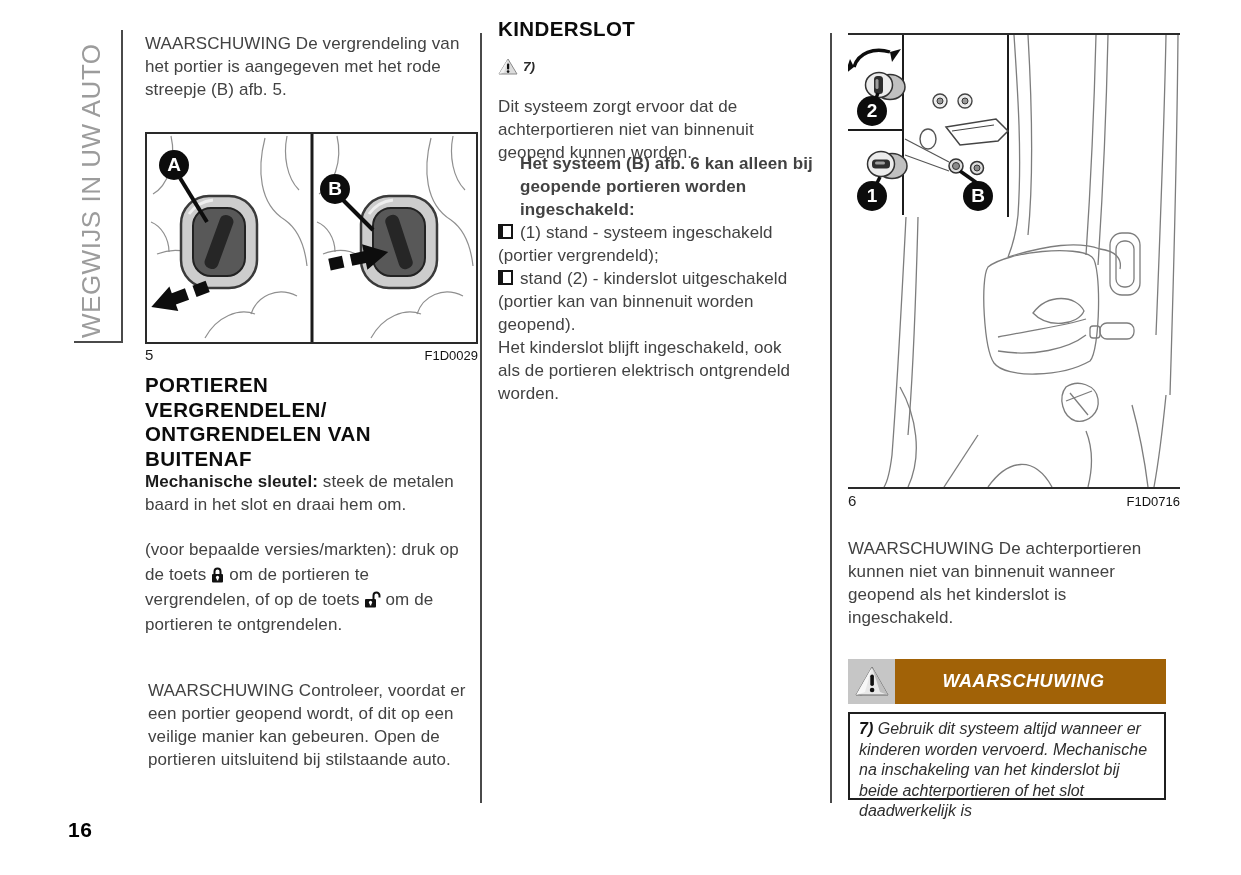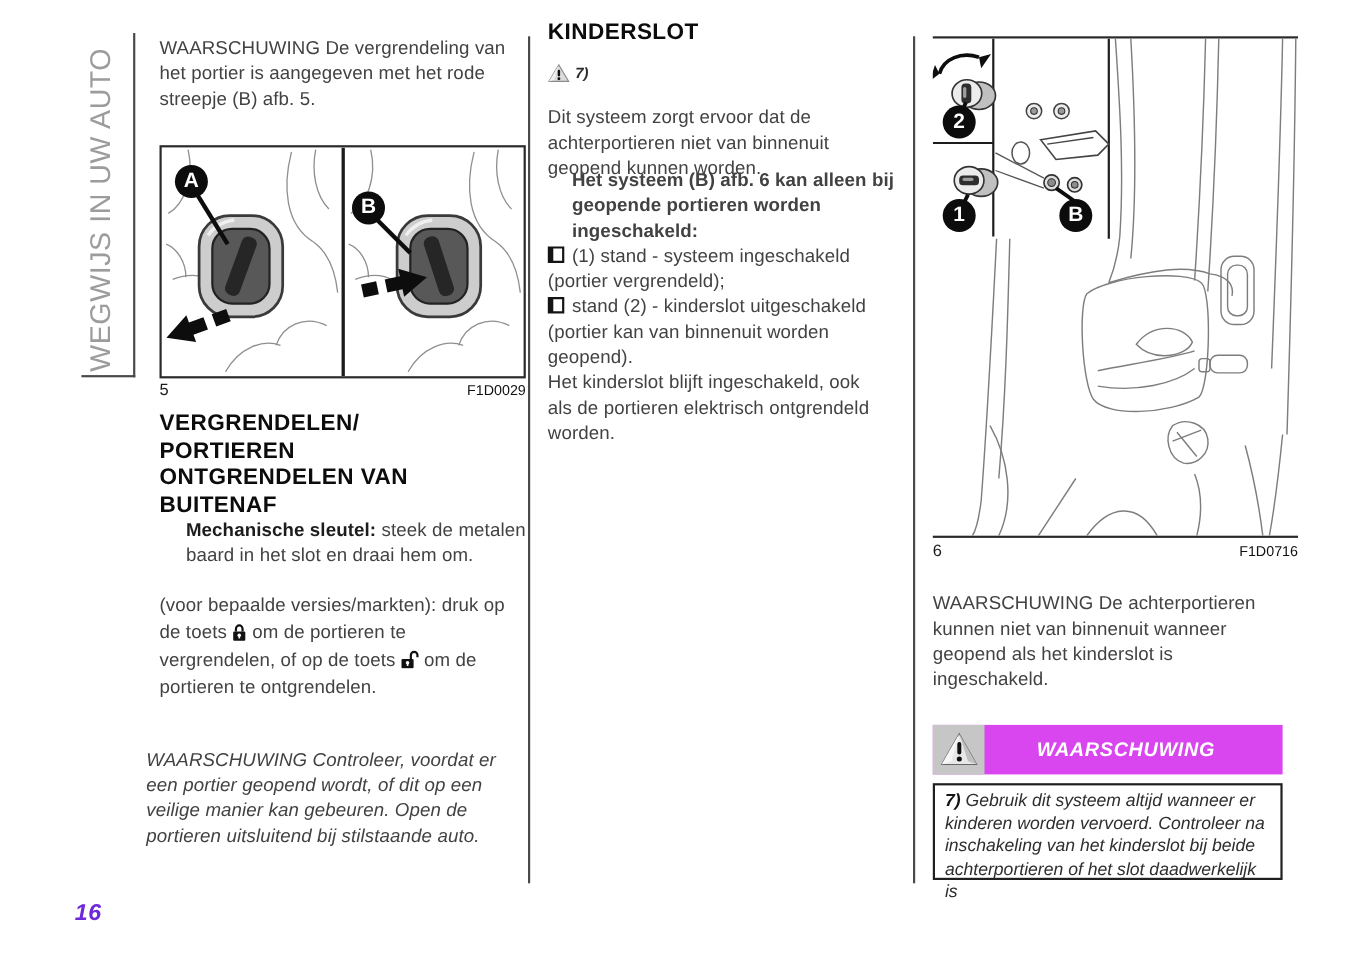--- a/index.html
+++ b/index.html
@@ -15,26 +15,26 @@
   #figure5{left:145px;top:132px;width:333px;height:212px;border:2px solid #2a2a2a;}
   #figure6{left:848px;top:33px;width:332px;height:456px;border-top:2px solid #2a2a2a;border-bottom:2px solid #2a2a2a;}
   .fig-label{position:absolute;width:30px;height:30px;border-radius:50%;background:#0c0c0c;color:#ffffff;font-weight:bold;font-size:19px;display:flex;align-items:center;justify-content:center;z-index:5;}
   .caption{position:absolute;display:flex;justify-content:space-between;align-items:baseline;color:#1d1d1d;}
   .caption .num{font-size:15px;color:#1d1d1d;}
   .caption .code{font-size:13px;font-weight:normal;color:#111;}
   .sq{display:inline-block;width:8px;height:11px;border:2px solid #141414;border-left:5px solid #141414;margin-right:7px;vertical-align:-1px;}
   .ilock{display:inline-block;vertical-align:-3px;margin:0 4px;}
   .note-ref-row{position:absolute;display:flex;align-items:center;gap:5px;}
   .note-ref{font-size:13.5px;font-weight:bold;font-style:italic;color:#2a2a2a;}
-  .banner{position:absolute;left:848px;top:659px;width:318px;height:45px;background:#d946ef;display:flex;align-items:center;}
+  .banner{position:absolute;left:848px;top:659px;width:318px;height:45px;background:#a16207;display:flex;align-items:center;}
   .banner-icon-cell{width:47px;height:45px;background:#c6c6c6;display:flex;align-items:center;justify-content:center;flex:none;}
   .banner-title{flex:1;text-align:center;color:#ffffff;font-weight:bold;font-style:italic;font-size:18px;letter-spacing:0.6px;padding-right:14px;}
   .notebox{position:absolute;left:848px;top:712px;width:318px;height:88px;border:2px solid #1f1f1f;box-sizing:border-box;padding:5px 9px;font-style:italic;font-size:16px;line-height:20.5px;color:#2e2e2e;}
   .notebox b{color:#141414;}
-  .pagenum{position:absolute;left:68px;top:818px;font-size:21px;font-weight:bold;color:#6d28d9;letter-spacing:0.5px;font-style:italic;}
+  .pagenum{position:absolute;left:68px;top:818px;font-size:21px;font-weight:bold;color:#000000;letter-spacing:0.5px;}
   svg{display:block;}
 </style>
 </head>
 <body>
 
 <div class="sidebar-text">WEGWIJS IN UW AUTO</div>
 <div class="vrule" style="left:121px;top:30px;width:2px;height:313px;"></div>
 <div class="hrule" style="left:74px;top:341px;width:49px;height:2px;"></div>
 
 <div class="vrule" style="left:480px;top:33px;width:2px;height:770px;"></div>
@@ -95,46 +95,46 @@
   </svg>
   <div class="fig-label" style="left:12px;top:16px;">A</div>
   <div class="fig-label" style="left:173px;top:40px;">B</div>
 </div>
 <div class="caption" style="left:145px;top:346px;width:333px;">
   <span class="num">5</span>
   <span class="code">F1D0029</span>
 </div>
 
 <div class="h1" style="left:145px;top:373px;width:320px;">
+  <span>PORTIEREN</span>
   <span>VERGRENDELEN/</span>
-  <span>PORTIEREN</span>
   <span>ONTGRENDELEN VAN</span>
   <span>BUITENAF</span>
 </div>
 
-<div class="tb" style="left:145px;top:470px;width:318px;margin-left:24px;">
+<div class="tb" style="left:145px;top:470px;width:318px;">
   <span class="bold">Mechanische sleutel:</span>
   <span>steek de metalen baard in het slot en draai hem om.</span>
 </div>
 
 <div class="tb" style="left:145px;top:537px;width:318px;line-height:25px;">
   <span>(voor bepaalde versies/markten): druk op de toets</span><span class="ilock"><svg width="15" height="17" viewBox="0 0 15 17">
         <path d="M4.5,8 V5.6 a3,3 0 0 1 6,0 V8" stroke="#111" stroke-width="2" fill="none"></path>
         <rect x="2" y="8" width="11" height="8.5" rx="1" fill="#111"></rect>
         <circle cx="7.5" cy="11.4" r="1.6" fill="#fff"></circle>
         <rect x="6.8" y="11.6" width="1.5" height="2.8" fill="#fff"></rect>
       </svg></span><span>om de portieren te vergrendelen, of op de toets</span><span class="ilock"><svg width="18" height="18" viewBox="0 0 18 18">
         <path d="M9.5,9 V5.6 a3,3 0 0 1 6,0 V7.6" stroke="#111" stroke-width="2" fill="none"></path>
         <rect x="1" y="9" width="11" height="8.5" rx="1" fill="#111"></rect>
         <circle cx="6.5" cy="12.4" r="1.6" fill="#fff"></circle>
         <rect x="5.8" y="12.6" width="1.5" height="2.8" fill="#fff"></rect>
       </svg></span><span>om de portieren te ontgrendelen.</span>
 </div>
 
-<div class="tb" style="left:133px;top:679px;width:318px;font-style:italic;">WAARSCHUWING Controleer, voordat er een portier geopend wordt, of dit op een veilige manier kan gebeuren. Open de portieren uitsluitend bij stilstaande auto.</div>
+<div class="tb" style="left:148px;top:679px;width:318px;">WAARSCHUWING Controleer, voordat er een portier geopend wordt, of dit op een veilige manier kan gebeuren. Open de portieren uitsluitend bij stilstaande auto.</div>
 
 <div class="h1" style="left:498px;top:17px;width:300px;">KINDERSLOT</div>
 
 <div class="note-ref-row" style="left:498px;top:58px;">
   <span>
       <svg width="20" height="17" viewBox="0 0 20 17">
         <polygon points="10,1 19,16 1,16" fill="#dcdcdc" stroke="#8a8a8a" stroke-width="1"></polygon>
         <polygon points="10,1 1,16 6,14.5" fill="#f2f2f2"></polygon>
         <rect x="9" y="5.5" width="2.2" height="6" rx="1" fill="#111"></rect>
         <circle cx="10.1" cy="13.6" r="1.3" fill="#111"></circle>
@@ -252,16 +252,16 @@
       <rect x="16.3" y="9.5" width="3.6" height="11.5" rx="1.8" fill="#101010"></rect>
       <circle cx="18.1" cy="25" r="2.3" fill="#101010"></circle>
     </svg>
       </span>
   </div>
   <div class="banner-title">WAARSCHUWING</div>
 </div>
 
 <div class="notebox">
   <b>7)</b>
-  <span>Gebruik dit systeem altijd wanneer er kinderen worden vervoerd. Controleer na inschakeling van het kinderslot bij beide achterportieren of het slot daadwerkelijk is</span>
+  <span>Gebruik dit systeem altijd wanneer er kinderen worden vervoerd. Mechanische na inschakeling van het kinderslot bij beide achterportieren of het slot daadwerkelijk is</span>
 </div>
 
 <div class="pagenum">16</div>
 
 </body></html>

